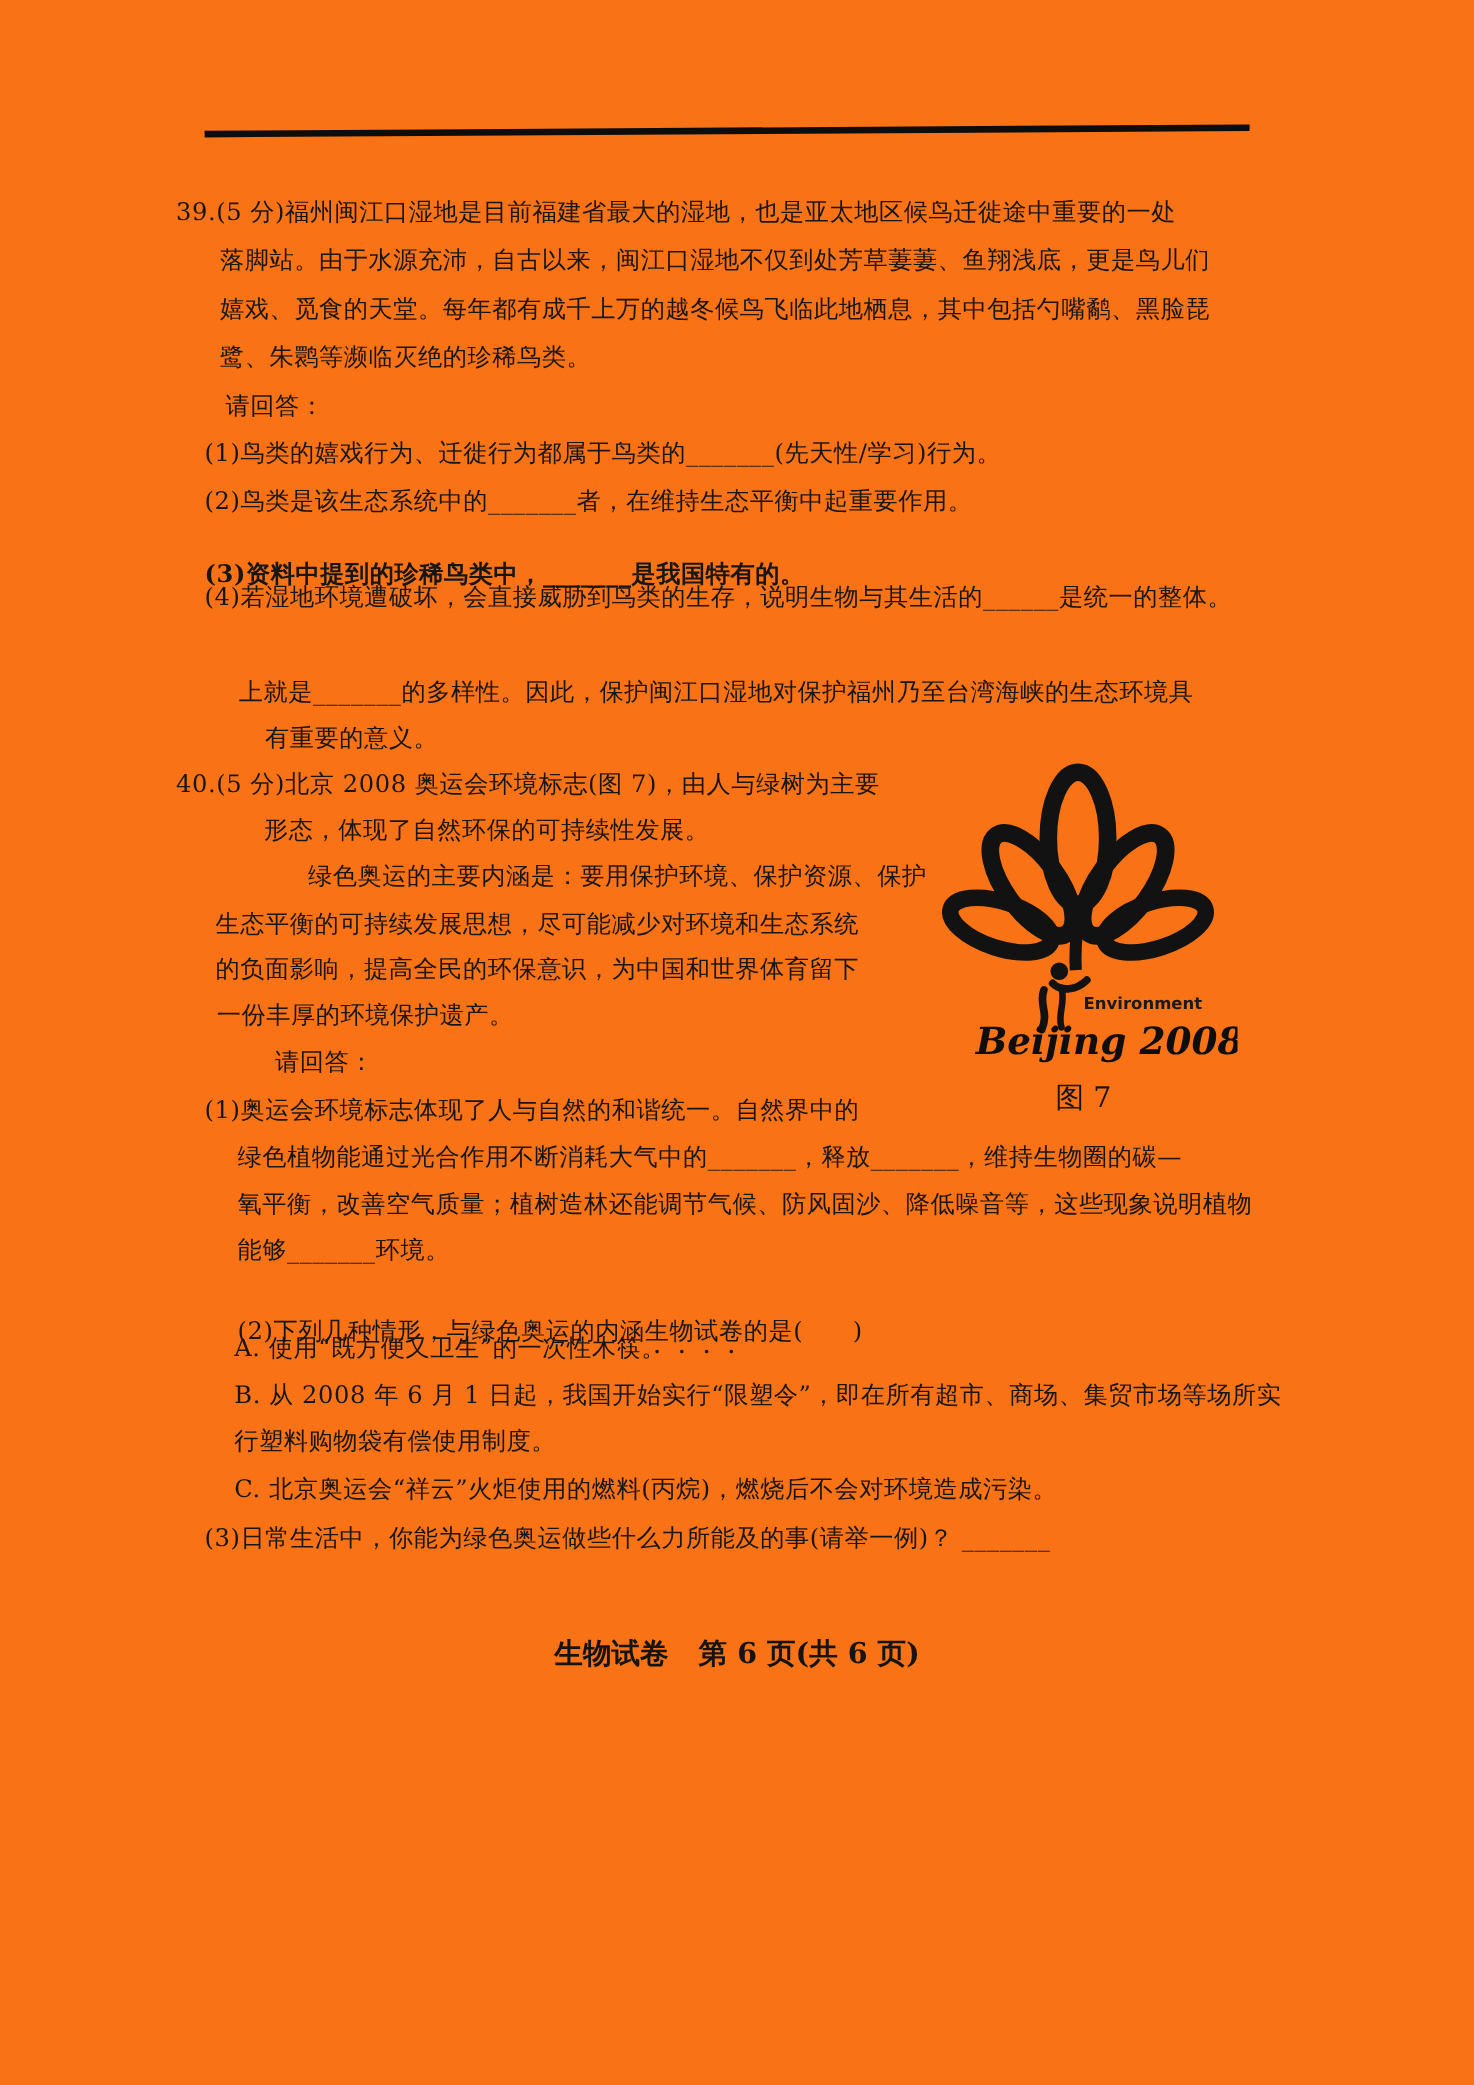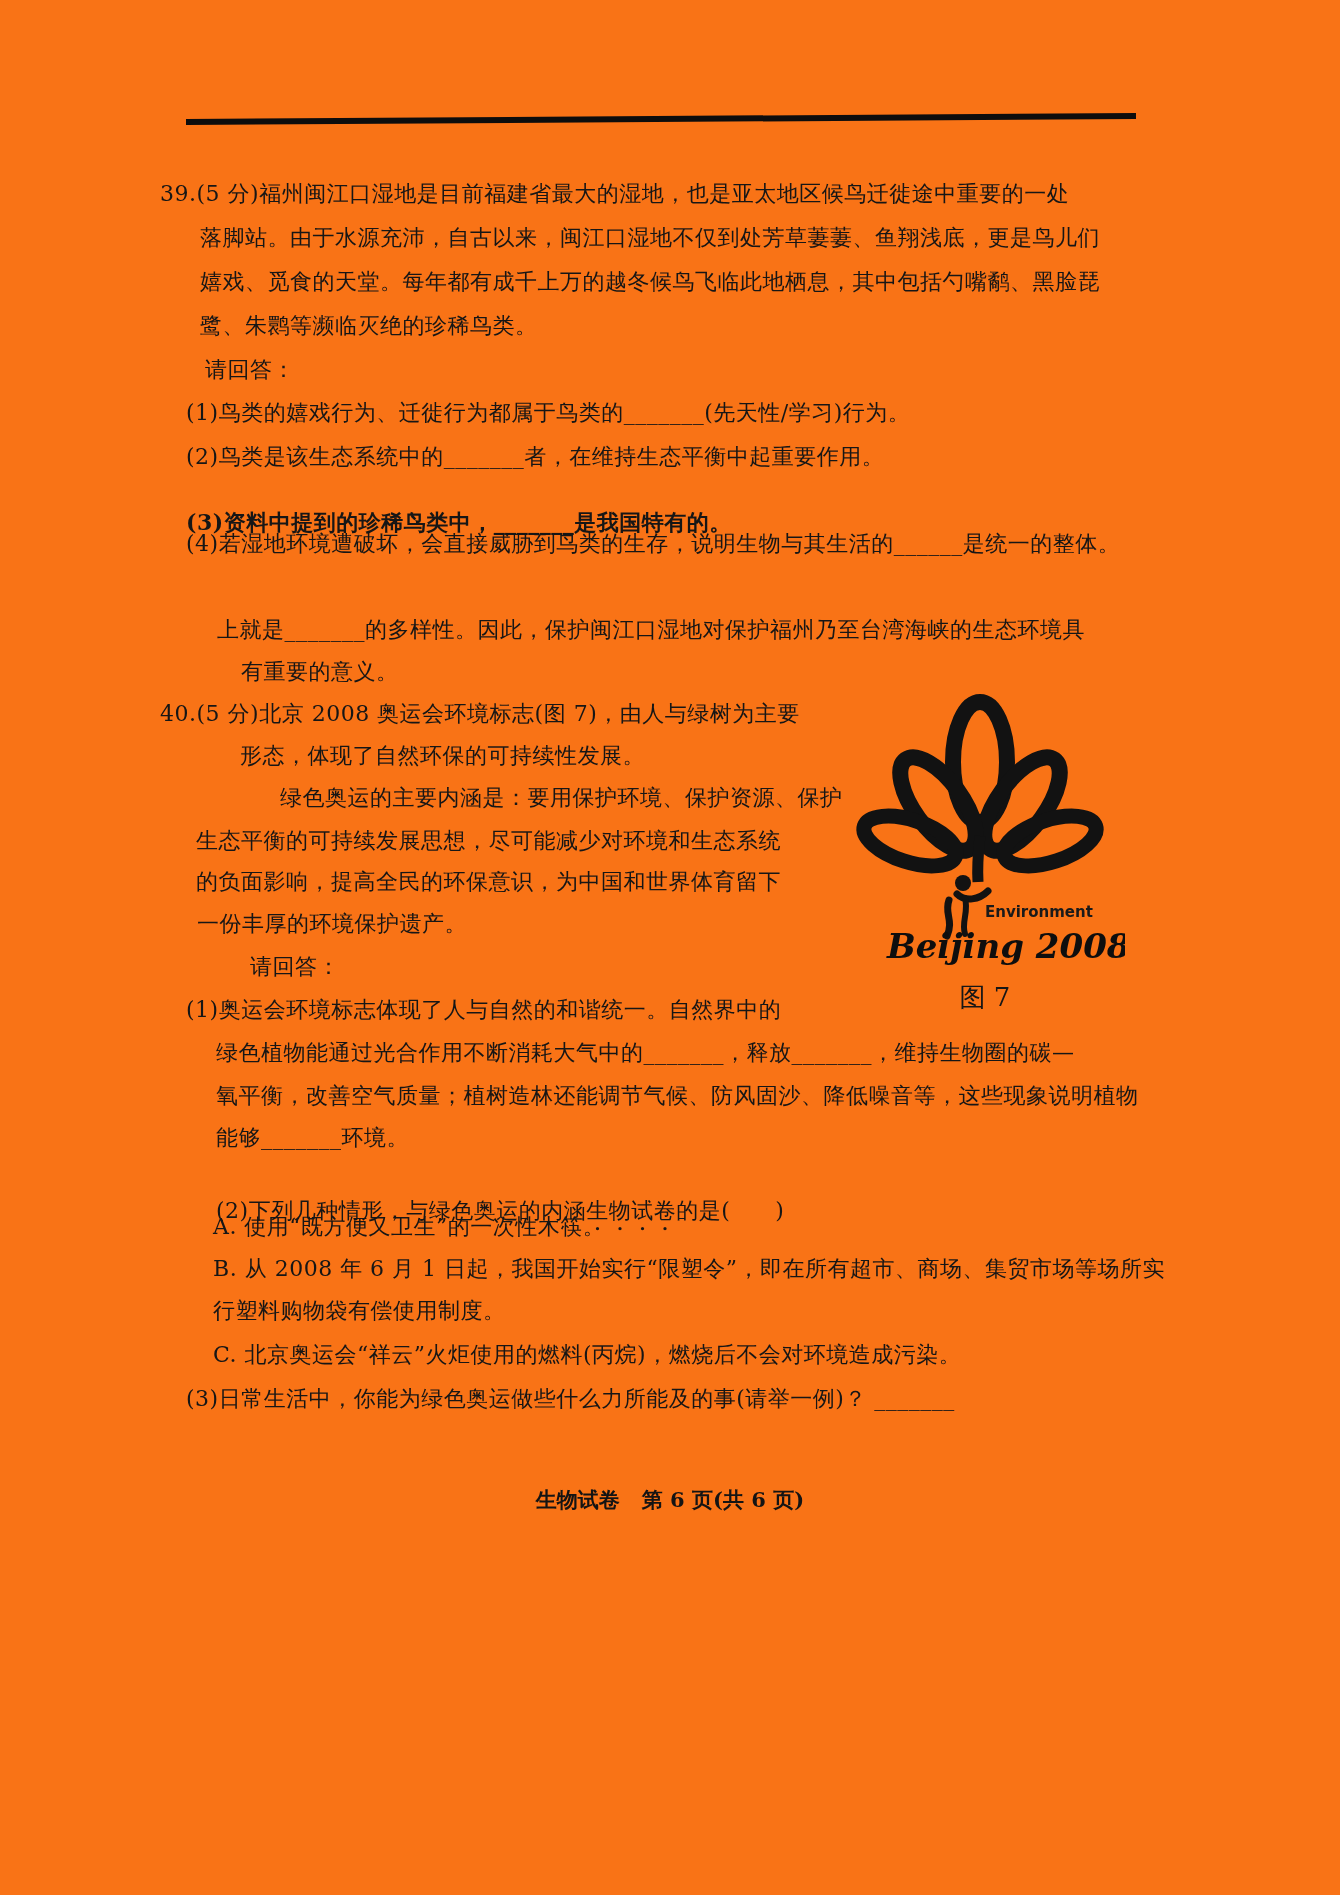--- a/index.html
+++ b/index.html
@@ -46,21 +46,21 @@
     left:0; top:294px; width:280px;
     text-align:center;
     font-size:26px;
     color:#161616;
     white-space:pre;
   }
   .footer {
     position:absolute;
     left:0; top:1486px; width:1340px;
     text-align:center;
-    font-size:21px;
+    font-size:26px;
     font-weight:bold;
     color:#141414;
     white-space:pre;
   }
 </style>
 </head>
 <body>
 
 <div class="page">
 

